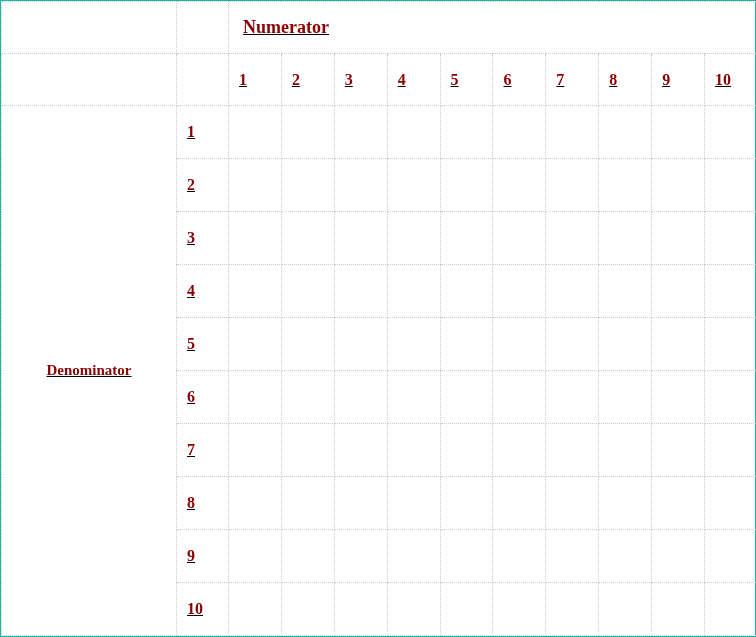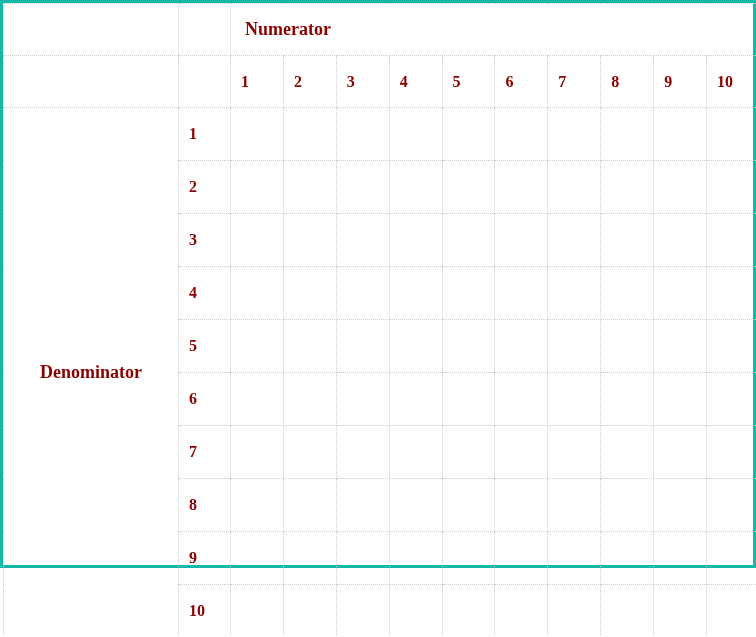--- a/index.html
+++ b/index.html
@@ -6,22 +6,23 @@
   body {
     margin: 0;
     padding: 0;
     width: 756px;
     height: 637px;
     font-family: "Comic Sans MS", "Segoe Script", cursive;
     background: #fff;
   }
   .frame {
     width: 756px;
-    height: 568px;
-    border: 3px solid #14b8a6;
+    height: 637px;
+    border: 1px solid #14b8a6;
+    text-decoration: underline;
   }
   table {
     border-collapse: collapse;
     width: 100%;
     height: 100%;
     table-layout: fixed;
   }
   td, th {
     border: 1px dotted #ccc;
     text-align: left;
@@ -35,21 +36,21 @@
   .col-denom { width: 52px; }
   .col-num { width: 52.9px; }
   .numerator-header {
     font-size: 18px;
     padding-left: 14px;
     height: 52px;
   }
   .num-head-row td, .num-head-row th { height: 52px; }
   .denom-label {
     text-align: center;
-    font-size: 18px;
+    font-size: 15px;
     padding: 0;
   }
   .body-row td, .body-row th { height: 53px; }
 </style>
 </head>
 <body>
 
 <div class="frame">
 <table>
   <colgroup>

